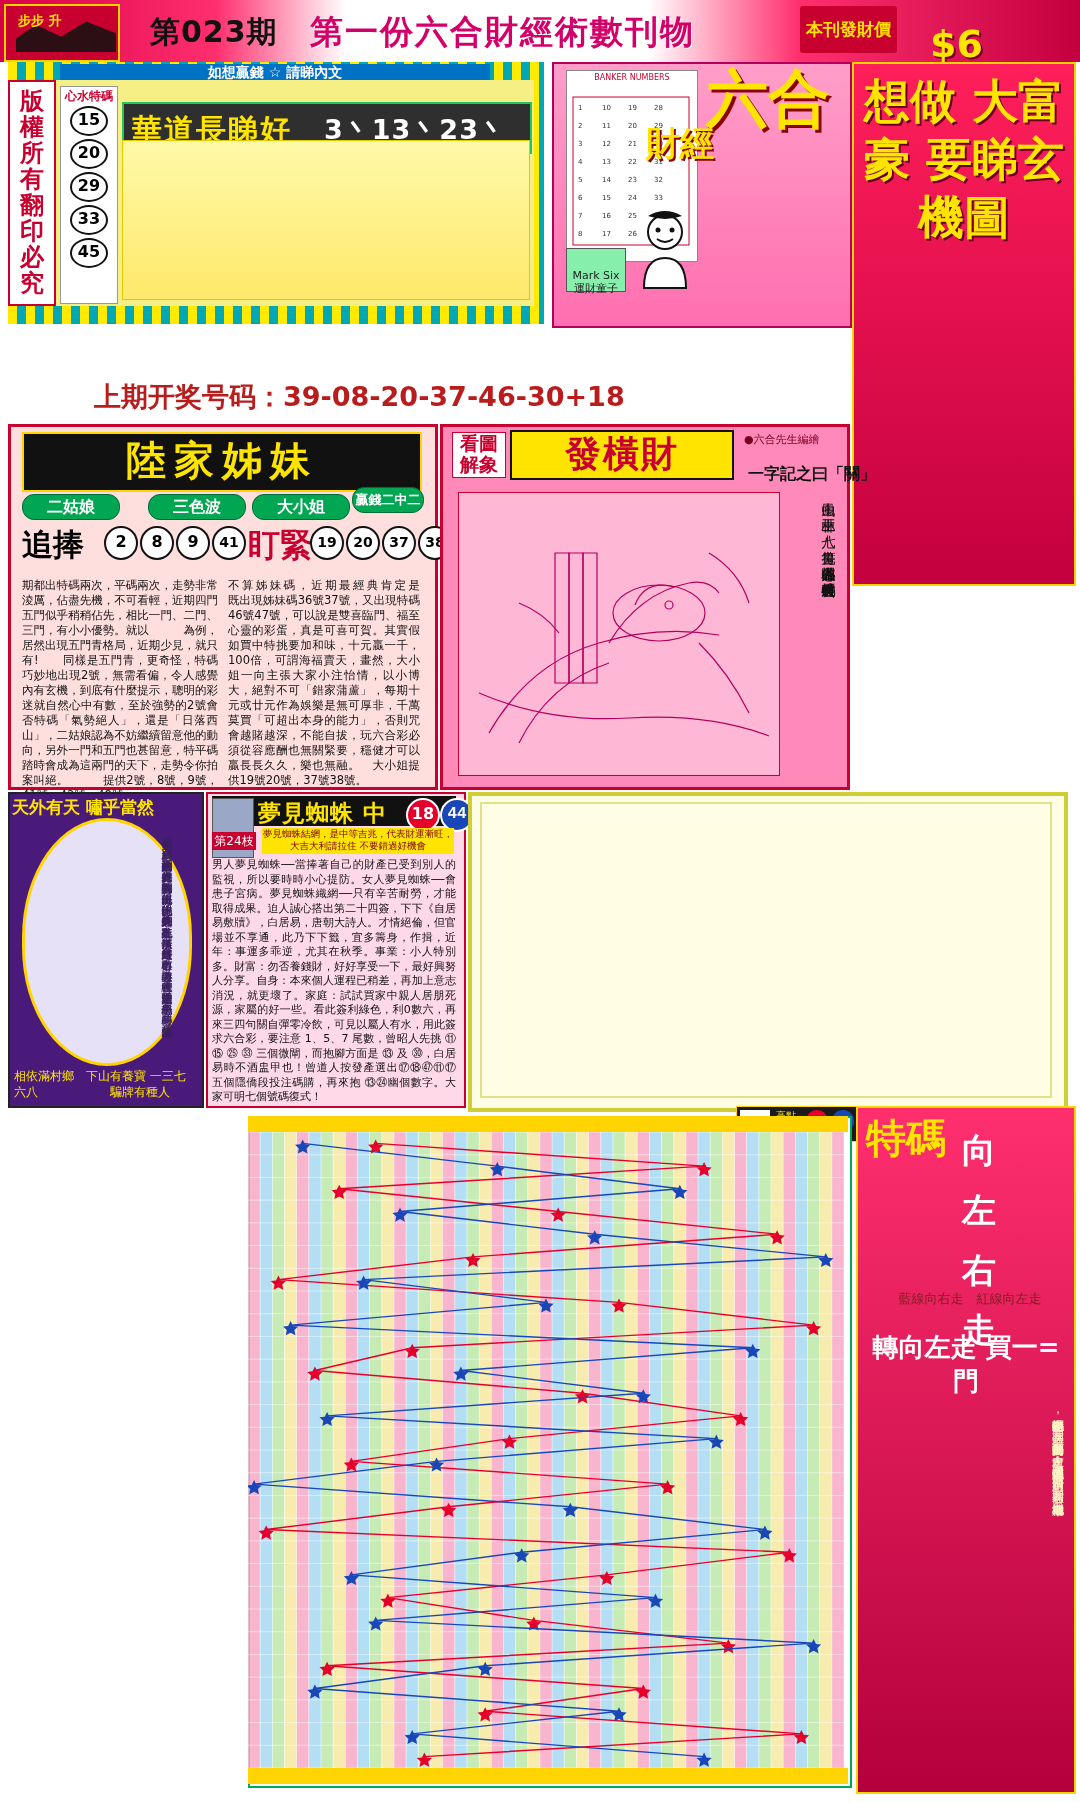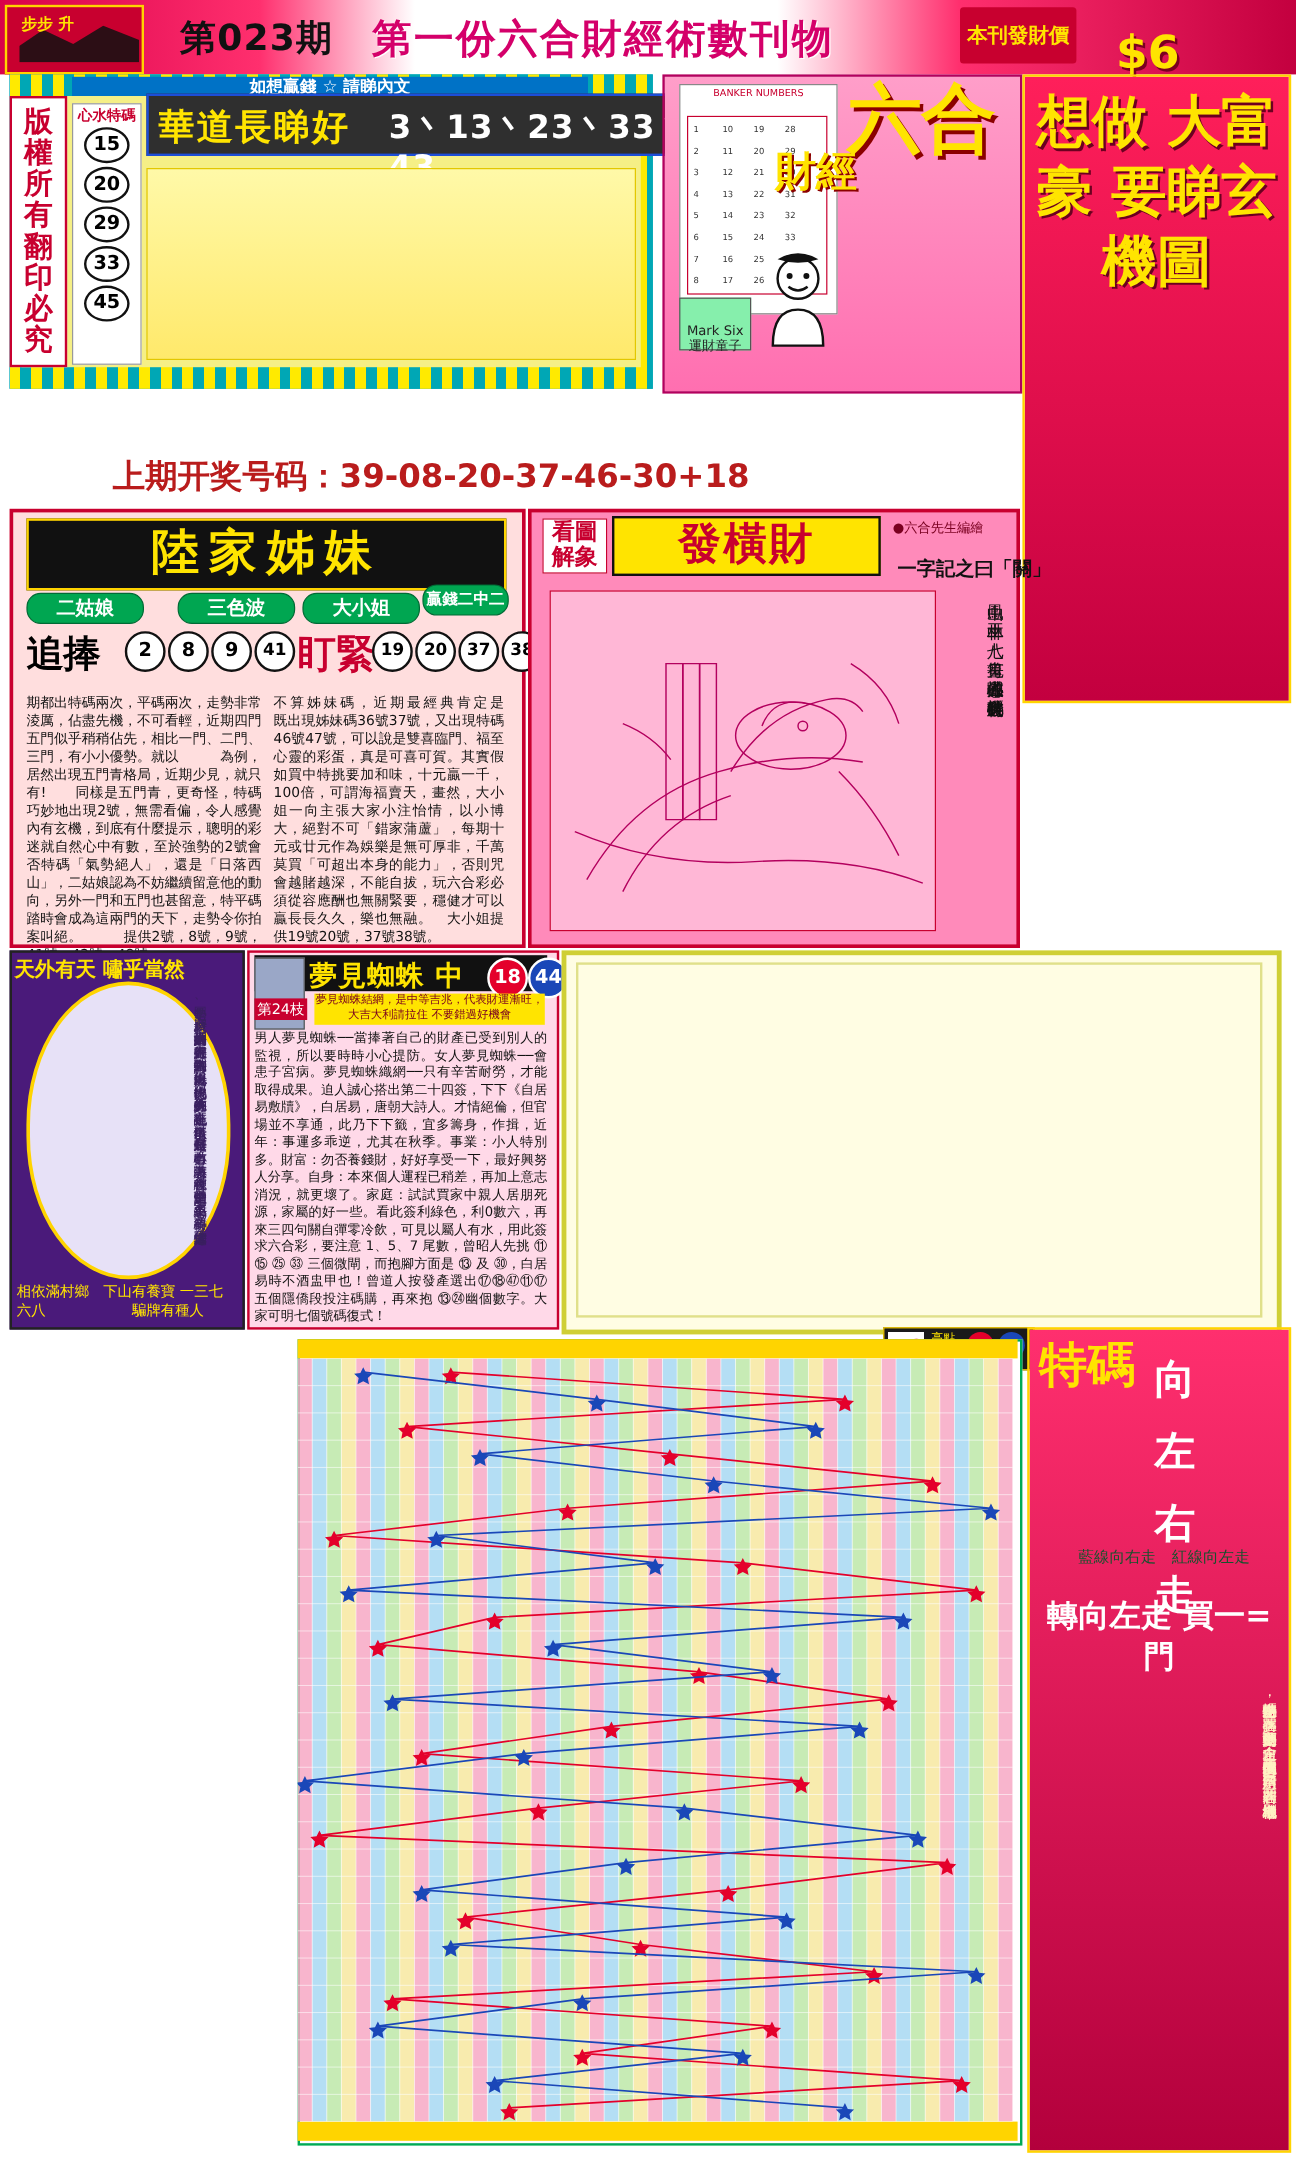--- a/index.html
+++ b/index.html
@@ -21,21 +21,21 @@
 
   
   #dot-frame{left:8px;top:62px;width:536px;height:262px;background:#00a7b5;
      background-image:repeating-linear-gradient(90deg,#ffea00 0 9px,#00a7b5 9px 18px);}
   #dot-inner{left:18px;top:80px;width:516px;height:226px;background:#f5ef86;}
   #banner-line{left:60px;top:64px;width:430px;height:16px;color:#ffffff;font-size:14px;font-weight:bold;text-align:center;background:#0072c6;}
   #copy-col{left:8px;top:80px;width:48px;height:226px;background:#ffffff;border:2px solid #c8002f;color:#c8002f;font-size:24px;font-weight:bold;line-height:26px;text-align:center;padding-top:6px;box-sizing:border-box;}
   #num-col{left:60px;top:86px;width:56px;height:216px;background:#ffffff;border:1px solid #999;}
   #num-col .hdr{font-size:12px;color:#c8002f;text-align:center;font-weight:bold;line-height:13px;padding-top:3px;}
   #num-col .n{width:34px;height:26px;margin:3px auto;border:2px solid #111;border-radius:50%;font-size:16px;font-weight:bold;text-align:center;line-height:24px;background:#fff;}
-  #huadao{left:122px;top:78px;width:406px;height:48px;background:#2f2f2f;border:2px solid #1d4ed8;padding-left:47px;}
+  #huadao{left:122px;top:102px;width:406px;height:48px;background:#2f2f2f;border:2px solid #22c55e;}
   #huadao .t1{color:#ffe400;font-size:30px;font-weight:bold;position:absolute;left:8px;top:6px;letter-spacing:2px;}
   #huadao .t2{color:#ffffff;font-size:27px;font-weight:bold;position:absolute;left:200px;top:8px;letter-spacing:1px;}
   #yellow-pad{left:122px;top:140px;width:406px;height:158px;background:linear-gradient(180deg,#fff9a8,#ffe96b);border:1px solid #e3c700;}
 
   
   #art-pink{left:552px;top:62px;width:296px;height:262px;background:linear-gradient(180deg,#ff9ec9,#ff6fb0);border:2px solid #b3005e;}
   #art-card{left:566px;top:70px;width:130px;height:190px;background:#ffffff;border:1px solid #888;}
   #card-grid{left:572px;top:96px;width:118px;height:150px;}
   #mark-six{left:566px;top:248px;width:60px;height:44px;background:#86efac;border:1px solid #555;font-size:11px;text-align:center;color:#222;line-height:13px;padding-top:20px;box-sizing:border-box;}
   #liuhe{left:690px;top:66px;width:156px;height:240px;color:#ffe400;font-size:62px;font-weight:bold;text-shadow:3px 3px 0 #8b0000;line-height:66px;text-align:center;}
@@ -96,21 +96,21 @@
   #chart-svg{left:248px;top:1132px;}
   #badge-bar{left:736px;top:1106px;width:124px;height:34px;background:#1a1a1a;border:1px solid #ffd400;}
   #badge-half{left:740px;top:1110px;width:30px;height:26px;background:#fff;color:#c8002f;font-size:17px;font-weight:bold;text-align:center;line-height:26px;}
   #badge-label{left:772px;top:1110px;width:28px;color:#ffe400;font-size:10px;line-height:12px;text-align:center;}
   .minib{position:absolute;width:22px;height:22px;border-radius:50%;font-size:12px;font-weight:bold;text-align:center;line-height:22px;}
 
   
   #rb{left:856px;top:1106px;width:216px;height:684px;background:linear-gradient(180deg,#ff2f6e,#b3003c);border:2px solid #ffd400;}
   #rb-title{left:866px;top:1112px;width:80px;height:54px;color:#ffe400;font-size:40px;font-weight:bold;line-height:52px;text-align:center;}
   #rb-left{left:950px;top:1120px;width:58px;color:#ffffff;font-size:34px;font-weight:bold;line-height:60px;text-align:center;}
-  #rb-sub{left:880px;top:1290px;width:180px;color:#14532d;font-size:13px;line-height:17px;text-align:center;}
+  #rb-sub{left:880px;top:1290px;width:180px;color:#7f1d1d;font-size:13px;line-height:17px;text-align:center;}
   #rb-big{left:866px;top:1330px;width:200px;color:#ffffff;font-size:26px;font-weight:bold;line-height:34px;text-align:center;}
   #rb-body{left:866px;top:1410px;width:200px;height:350px;color:#fff3c4;font-size:12px;line-height:17px;writing-mode:vertical-rl;text-orientation:upright;}
 </style>
 </head>
 <body>
 
 <div class="abs" id="top-band"></div>
 <div class="abs" id="logo-box">
   <div class="abs" id="logo-arrow"></div>
   <div class="abs" id="logo-text">步步 升</div>
@@ -254,21 +254,21 @@
 <div class="abs" id="purple-top">天外有天 嘯乎當然</div>
 <div class="abs" id="purple-oval"></div>
 <div class="abs" id="purple-oval-text">走勢圖、老鼠買棺材、好的人扮不到自己的本事，有的人做得真正好，有的人特別喜歡誇張，似得出比好表現，也得比比的表現，總之有的人不夠條件，在上亂走亂撞，所以是一樣事情，有時候是好是壞，自己心中有數，隨著心意去做，總會有收穫，這是堅定命的道理，但千萬不要心急，要耐心等待，這才是正確的方法。</div>
 <div class="abs" id="purple-bottom">相依滿村鄉　下山有養寶 一三七六八　　　　　　騙牌有種人</div>
 
 <div class="abs" id="spider"></div>
 <div class="abs" id="spider-head"></div>
 <div class="abs" id="spider-portrait"></div>
 <div class="abs" id="spider-title">夢見蜘蛛 中</div>
 <div class="ball" style="left:406px;top:798px;background:#e4002b;color:#fff;border-color:#fff;">18</div>
-<div class="ball" style="left:440px;top:798px;background:#1a47b8;color:#fff;border-color:#fff;">44</div>
+<div class="ball" style="left:440px;top:798px;background:#1a47b8;color:#fff;border-color:#fff;font-family:Liberation Mono, monospace;">44</div>
 <div class="abs" id="spider-badge">第24枝</div>
 <div class="abs" id="spider-sub">夢見蜘蛛結網，是中等吉兆，代表財運漸旺，大吉大利請拉住 不要錯過好機會</div>
 <div class="abs" id="spider-text">男人夢見蜘蛛──當捧著自己的財產已受到別人的監視，所以要時時小心提防。女人夢見蜘蛛──會患子宮病。夢見蜘蛛織網──只有辛苦耐勞，才能取得成果。迫人誠心搭出第二十四簽，下下《自居易敷牘》，白居易，唐朝大詩人。才情絕倫，但官場並不享通，此乃下下籤，宜多籌身，作揖，近年：事運多乖逆，尤其在秋季。事業：小人特別多。財富：勿否養錢財，好好享受一下，最好興努人分享。自身：本來個人運程已稍差，再加上意志消況，就更壞了。家庭：試試買家中親人居朋死源，家屬的好一些。看此簽利綠色，利0數六，再來三四句關自彈零冷飲，可見以屬人有水，用此簽求六合彩，要注意 1、5、7 尾數，曾昭人先挑 ⑪ ⑮ ㉕ ㉝ 三個微閘，而抱腳方面是 ⑬ 及 ㉚，白居易時不酒盅甲也！曾道人按發產選出⑰⑱㊼⑪⑰ 五個隱僑段投注碼購，再來抱 ⑬㉔幽個數字。大家可明七個號碼復式！</div>
 <div class="abs" id="spider-foot"></div>
 
 <div class="abs" id="blank-panel"></div>
 <div class="abs" id="blank-inner"></div>
 
 <div class="abs" id="badge-bar"></div>
 <div class="abs" id="badge-half">1/2</div>

